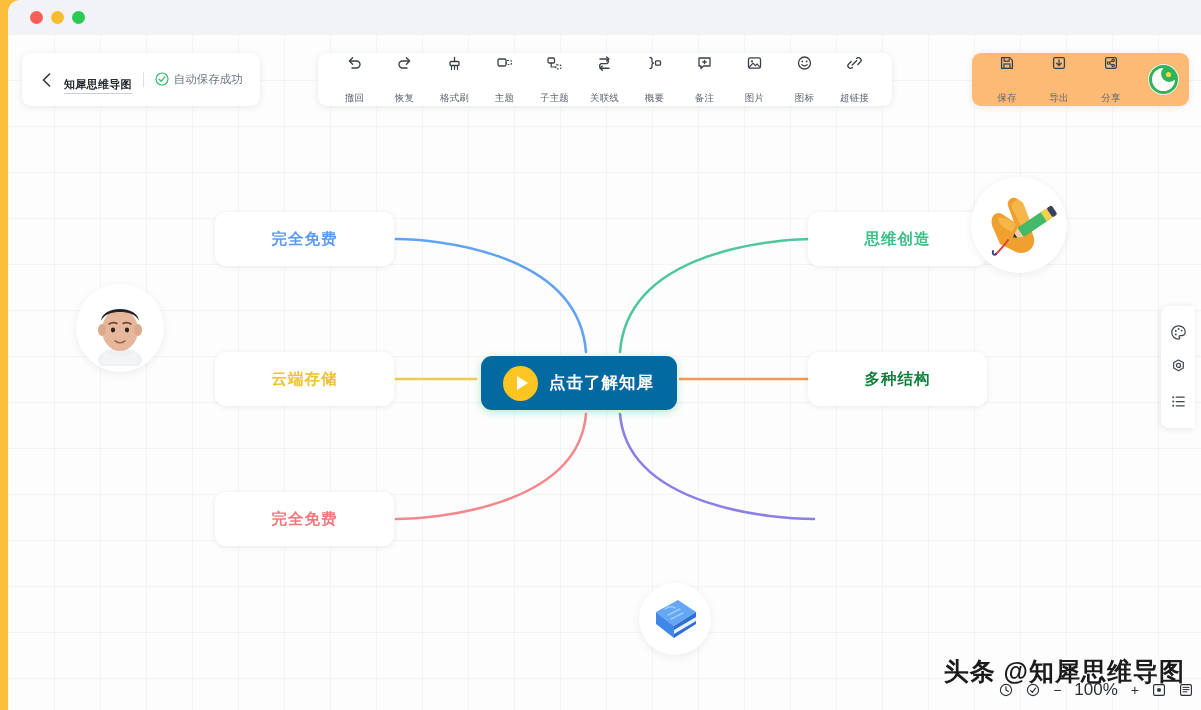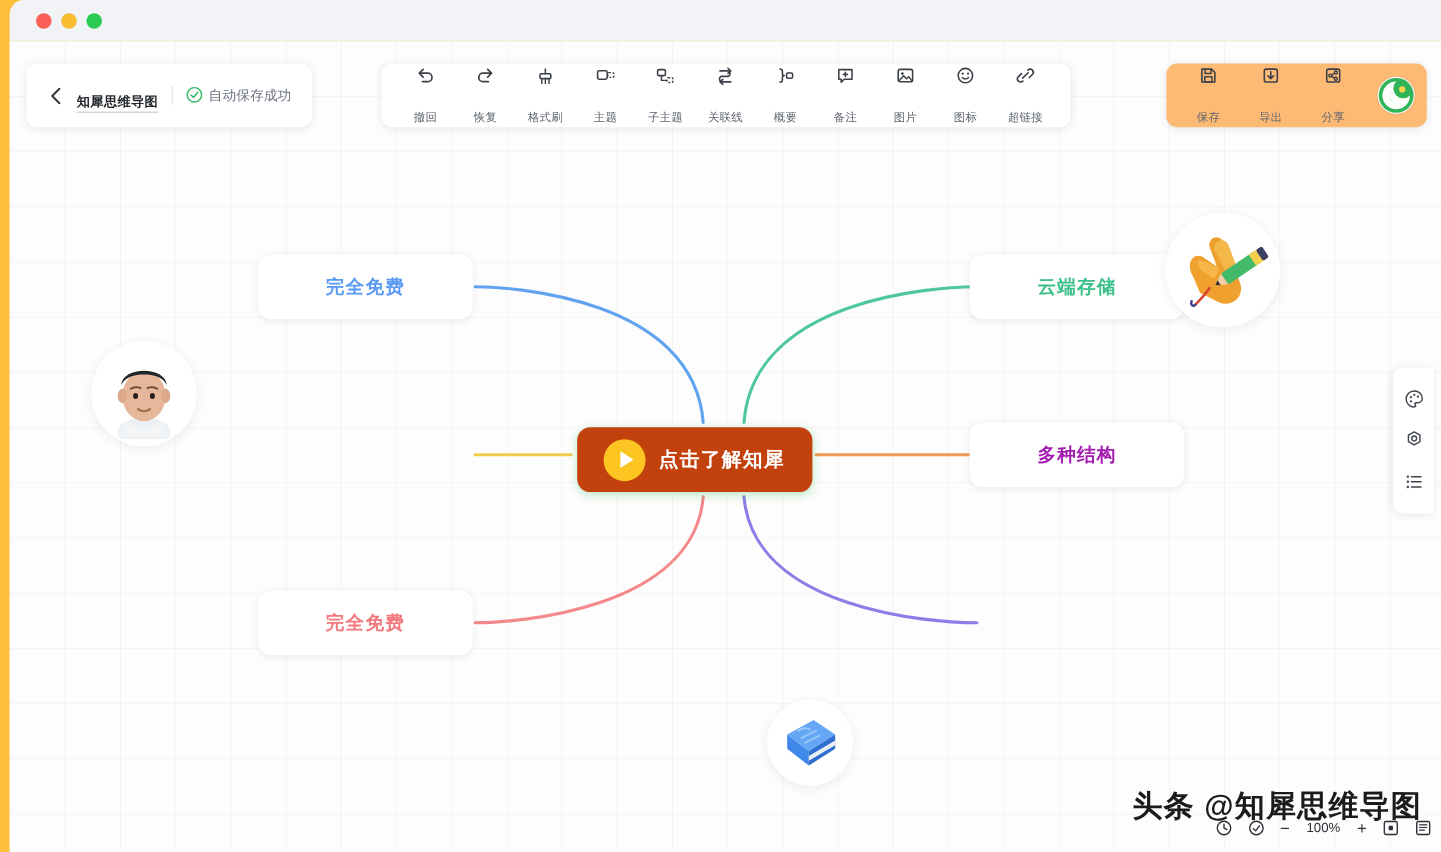--- a/index.html
+++ b/index.html
@@ -132,21 +132,21 @@
     width: 179px; height: 54px;
     display: flex; align-items: center; justify-content: center;
     font-size: 15.5px; font-weight: 700;
     letter-spacing: 1px;
     cursor: pointer;
   }
   .root {
     position: absolute;
     left: 473px; top: 322px;
     width: 196px; height: 54px;
-    background: #c2410c;
+    background: #0369a1;
     border-radius: 11px;
     display: flex; align-items: center;
     gap: 11px; padding-left: 22px;
     box-shadow: 0 2px 8px rgba(34,180,70,0.30);
     cursor: pointer;
   }
   .root-text { color: #ffffff; font-size: 16.5px; font-weight: 700; letter-spacing: 1px; }
   .play {
     width: 35px; height: 35px; border-radius: 50%;
     background: #fcc521;
@@ -172,21 +172,21 @@
   }
 
   
   .zoombar {
     position: absolute; right: 8px; bottom: 7px;
     height: 26px;
     display: flex; align-items: center; gap: 13px;
     color: #2b2f36;
   }
   .zoombar .zi { display: flex; align-items: center; cursor: pointer; }
-  .zoom-pct { font-size: 11px; color: #2b2f36; min-width: 30px; text-align: center; }
+  .zoom-pct { font-size: 17px; color: #2b2f36; min-width: 30px; text-align: center; }
 
   
   .watermark {
     position: absolute; right: 16px; bottom: 22px;
     font-size: 25px; font-weight: 700; color: #1b1b1b;
     letter-spacing: 1px; white-space: nowrap;
     pointer-events: none;
   }
 </style>
 </head>
@@ -214,28 +214,31 @@
       <path d="M806 205 C 770 205, 620 215, 612 318" stroke="#4ec79a" stroke-width="2.6" fill="none" stroke-linecap="round"></path>
 
       <path d="M806 345 L 672 345" stroke="#f09a55" stroke-width="2.6" fill="none" stroke-linecap="round"></path>
 
       <path d="M806 485 C 770 485, 620 475, 612 380" stroke="#8a7fe6" stroke-width="2.6" fill="none" stroke-linecap="round"></path>
     </svg>
 
     <div class="node" style="left:207px; top:178px; color:#5b9bf3;">
       <span>完全免费</span>
     </div>
+    <div class="node" style="left:207px; top:318px; color:#f0c132;">
+      <span>云端存储</span>
+    </div>
     <div class="node" style="left:207px; top:458px; color:#f2787d;">
       <span>完全免费</span>
     </div>
 
     <div class="node" style="left:800px; top:178px; color:#3cbf88;">
-      <span>云端存储</span>
-    </div>
-    <div class="node" style="left:800px; top:318px; color:#a21caf;">
+      <span>思维创造</span>
+    </div>
+    <div class="node" style="left:800px; top:318px; color:#15803d;">
       <span>多种结构</span>
     </div>
 
     <div class="root">
       <span class="play">
           <span class="tri"></span>
         </span>
       <span class="root-text">点击了解知犀</span>
     </div>
 

